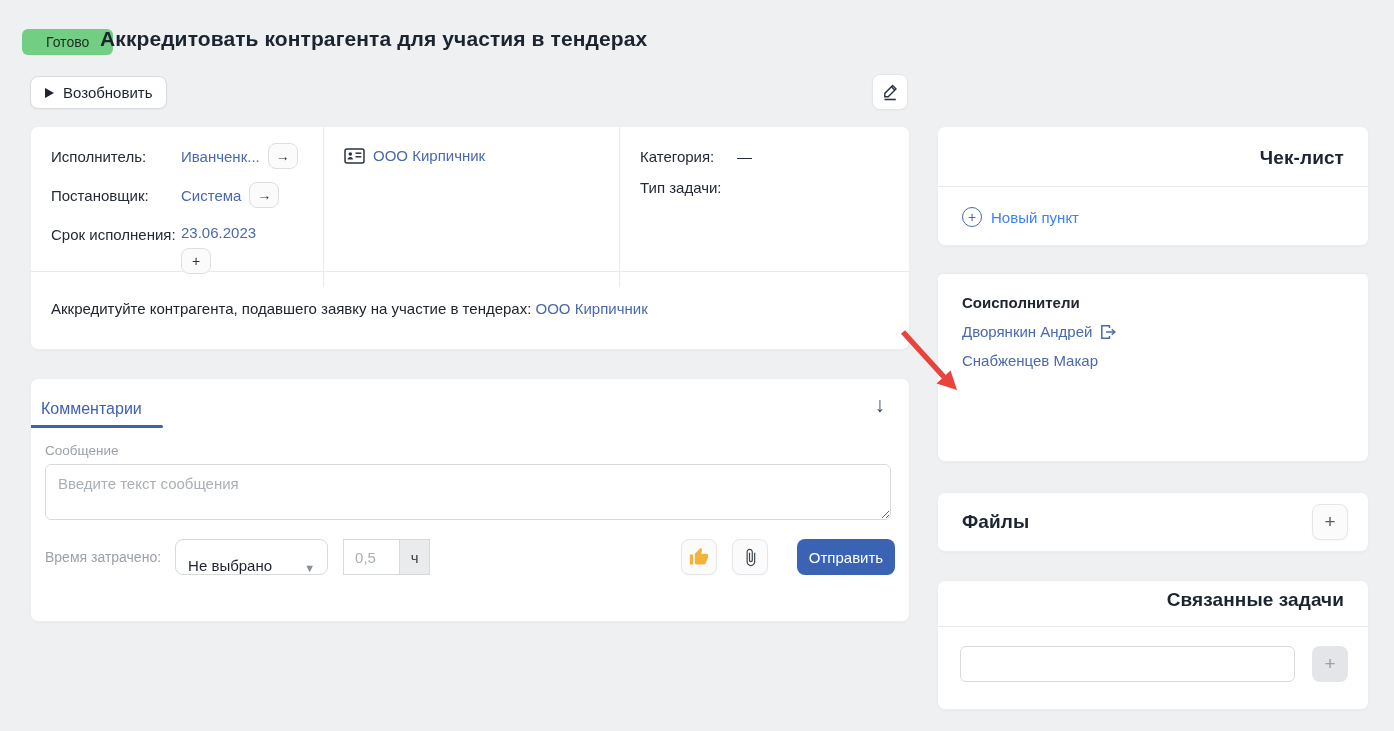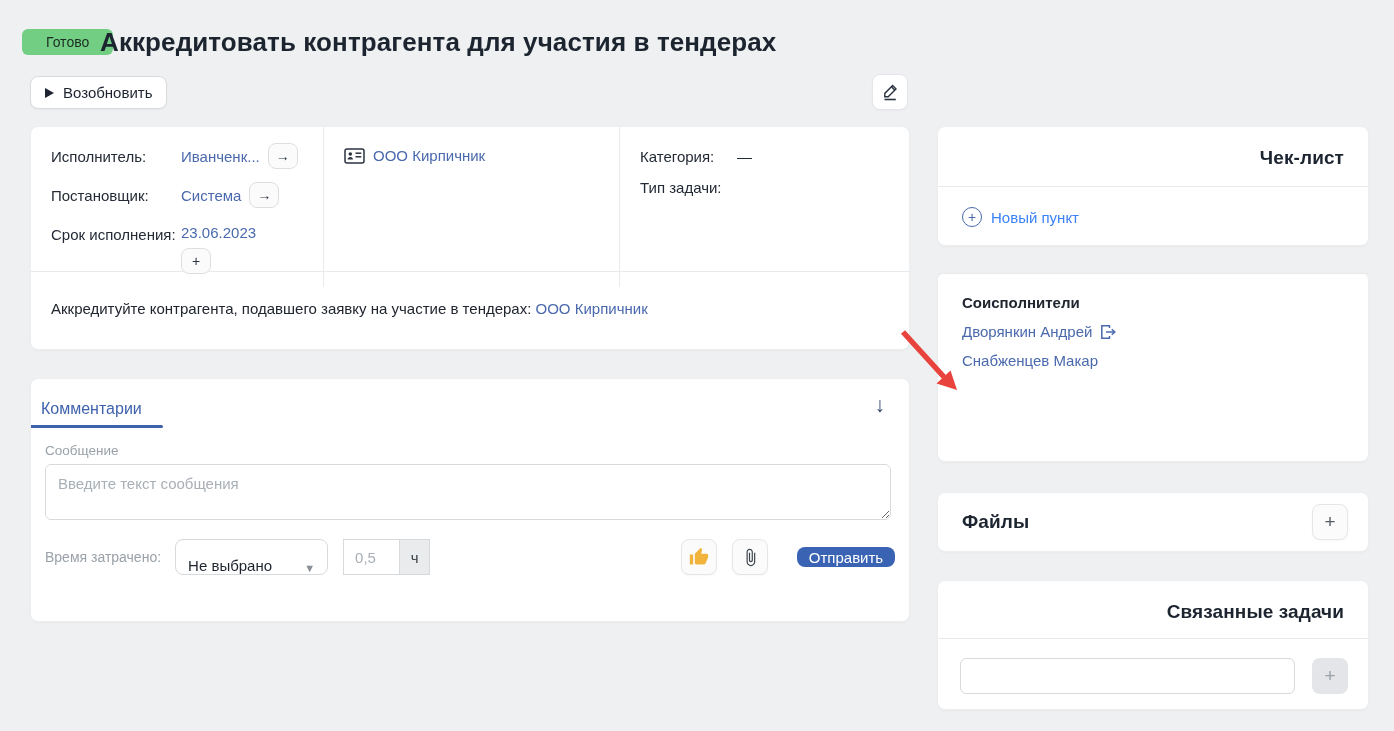--- a/index.html
+++ b/index.html
@@ -16,21 +16,21 @@
   
   .badge {
     left:22px; top:29px;
     background:#72ce82; color:#1c2b22;
     font-size:14px; font-weight:500;
     padding:5px 24px; border-radius:6px;
     display:inline-block;
   }
   .page-title {
     left:100px; top:27px;
-    font-size:26px; font-weight:600; color:#1c2430;
+    font-size:21px; font-weight:600; color:#1c2430;
     letter-spacing:.1px;
   }
   .btn-resume {
     left:30px; top:76px; height:33px;
     display:flex; align-items:center; gap:9px;
     background:#fff; border:1px solid #d9dcdf; border-radius:8px;
     padding:0 14px; font-size:15px; color:#1d2430; cursor:pointer;
     font-family:inherit;
     box-shadow:0 1px 2px rgba(20,30,40,.04);
   }
@@ -121,21 +121,21 @@
   }
   .time-input::placeholder { color:#a9afb6; }
   .time-unit {
     width:30px; background:#e9ebec; border-left:1px solid #d7dadd;
     display:flex; align-items:center; justify-content:center;
     font-size:15px; color:#3c434a;
   }
   .footer-spacer { flex:1; }
   .emoji-btn { background:#fbfbfc; margin-left:15px; }
   .send-btn {
-    margin-left:29px; width:98px; height:20px;
+    margin-left:29px; width:98px; height:36px;
     background:#3a63b4; color:#fff; border:none; border-radius:8px;
     font-size:15px; font-family:inherit; cursor:pointer;
   }
 
   
   .side-card { left:937px; width:432px; }
   .side-title { font-size:19px; font-weight:700; color:#1c2430; letter-spacing:.1px;text-align:right; }
   .side-divider { height:1px; background:#e8eaec; }
   .checklist-card { top:126px; height:120px; }
   .checklist-card .side-title { padding:20px 24px 17px 24px; }
@@ -152,21 +152,21 @@
 
   .participants-card { top:272px; height:190px; }
   .participants-card .side-title { padding:21px 24px 18px 24px; }
   .group-label { padding:20px 24px 0 24px; font-size:15px; font-weight:600; color:#20262f; }
   .member-row { display:flex; align-items:center; gap:8px; padding:12px 24px 0 24px; font-size:15px; }
 
   .files-card { top:492px; height:60px; display:flex; align-items:center; justify-content:space-between; padding:0 20px 0 24px; }
   .plus-btn { font-size:19px; color:#565d66; background:#fbfbfc; font-family:inherit; }
 
   .related-card { top:580px; height:130px; }
-  .related-card .side-title { padding:20px 24px 15px 24px; }
+  .related-card .side-title { padding:8px 24px 15px 24px; }
   .related-body { display:flex; align-items:center; gap:17px; padding:19px 20px 0 22px; }
   .related-input {
     width:338px; height:36px; border:1px solid #d7dadd; border-radius:6px;
     padding:0 12px; font-size:15px; font-family:inherit; outline:none; color:#1d2430;
   }
   .plus-btn-gray {
     width:36px; height:36px; border:none; border-radius:8px;
     background:#e3e5e8; color:#9aa1a8; font-size:19px;
     display:flex; align-items:center; justify-content:center;
     cursor:pointer; font-family:inherit;

